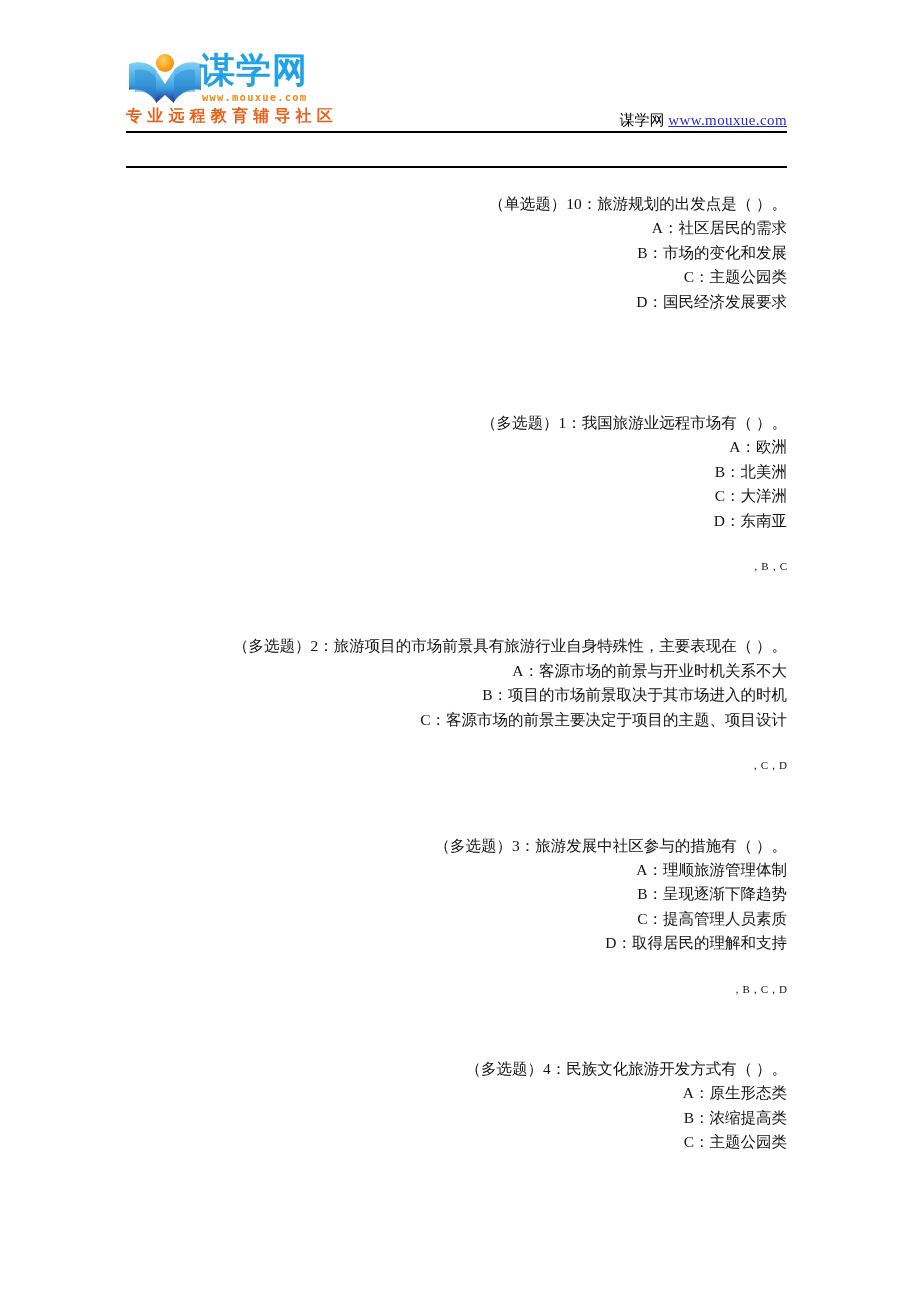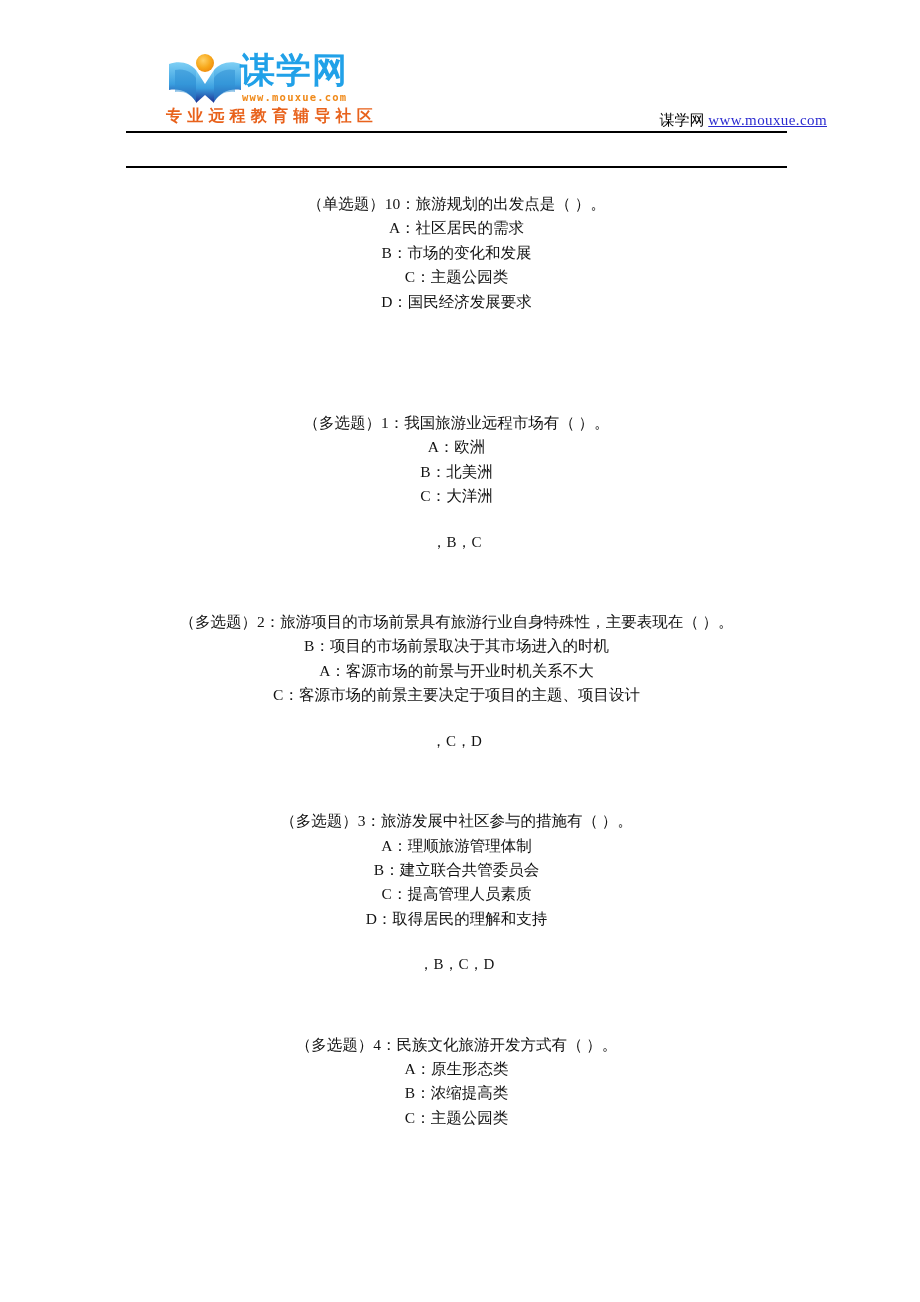--- a/index.html
+++ b/index.html
@@ -25,21 +25,20 @@
     height: 1302px;
   }
 
   
   .header {
     position: absolute;
     left: 126px;
     top: 44px;
     width: 661px;
     height: 84px;
-    margin-left: 40px;
   }
 
   .logo-block {
     position: absolute;
     left: 0;
     top: 0;
     width: 320px;
     height: 84px;
   }
 
@@ -135,26 +134,26 @@
   }
 
   .q-stem,
   .q-option,
   .q-answer {
     font-family: "Liberation Serif", "DejaVu Serif", serif;
     font-size: 15.5px;
     line-height: 24.4px;
     color: #121212;
     margin: 0;
-    text-align: center;
+    text-align: right;
     word-break: break-all;
   }
 
   .q-answer {
-    font-size: 15px;
+    font-size: 11px;
   }
 
   .spacer-lg { height: 97px; }
   .spacer-md { height: 56px; }
   .spacer-xs { height: 21px; }
 
   
   .logo-mark svg { display: block; }
 </style>
 </head>
@@ -214,41 +213,42 @@
       <p class="q-option">D：国民经济发展要求</p>
     </div>
 
     <div class="spacer-lg"></div>
 
     <div class="qblock">
       <p class="q-stem">（多选题）1：我国旅游业远程市场有（  ）。</p>
       <p class="q-option">A：欧洲</p>
       <p class="q-option">B：北美洲</p>
       <p class="q-option">C：大洋洲</p>
+      <p class="q-option">D：东南亚</p>
       <div class="spacer-xs"></div>
       <p class="q-answer">，B，C</p>
     </div>
 
     <div class="spacer-md"></div>
 
     <div class="qblock">
       <p class="q-stem">（多选题）2：旅游项目的市场前景具有旅游行业自身特殊性，主要表现在（  ）。</p>
+      <p class="q-option">A：客源市场的前景与开业时机关系不大</p>
       <p class="q-option">B：项目的市场前景取决于其市场进入的时机</p>
-      <p class="q-option">A：客源市场的前景与开业时机关系不大</p>
       <p class="q-option">C：客源市场的前景主要决定于项目的主题、项目设计</p>
       <div class="spacer-xs"></div>
       <p class="q-answer">，C，D</p>
     </div>
 
     <div class="spacer-md"></div>
 
     <div class="qblock">
       <p class="q-stem">（多选题）3：旅游发展中社区参与的措施有（  ）。</p>
       <p class="q-option">A：理顺旅游管理体制</p>
-      <p class="q-option">B：建立联合共管委员会</p>
+      <p class="q-option">B：呈现逐渐下降趋势</p>
       <p class="q-option">C：提高管理人员素质</p>
       <p class="q-option">D：取得居民的理解和支持</p>
       <div class="spacer-xs"></div>
       <p class="q-answer">，B，C，D</p>
     </div>
 
     <div class="spacer-md"></div>
 
     <div class="qblock">
       <p class="q-stem">（多选题）4：民族文化旅游开发方式有（  ）。</p>

